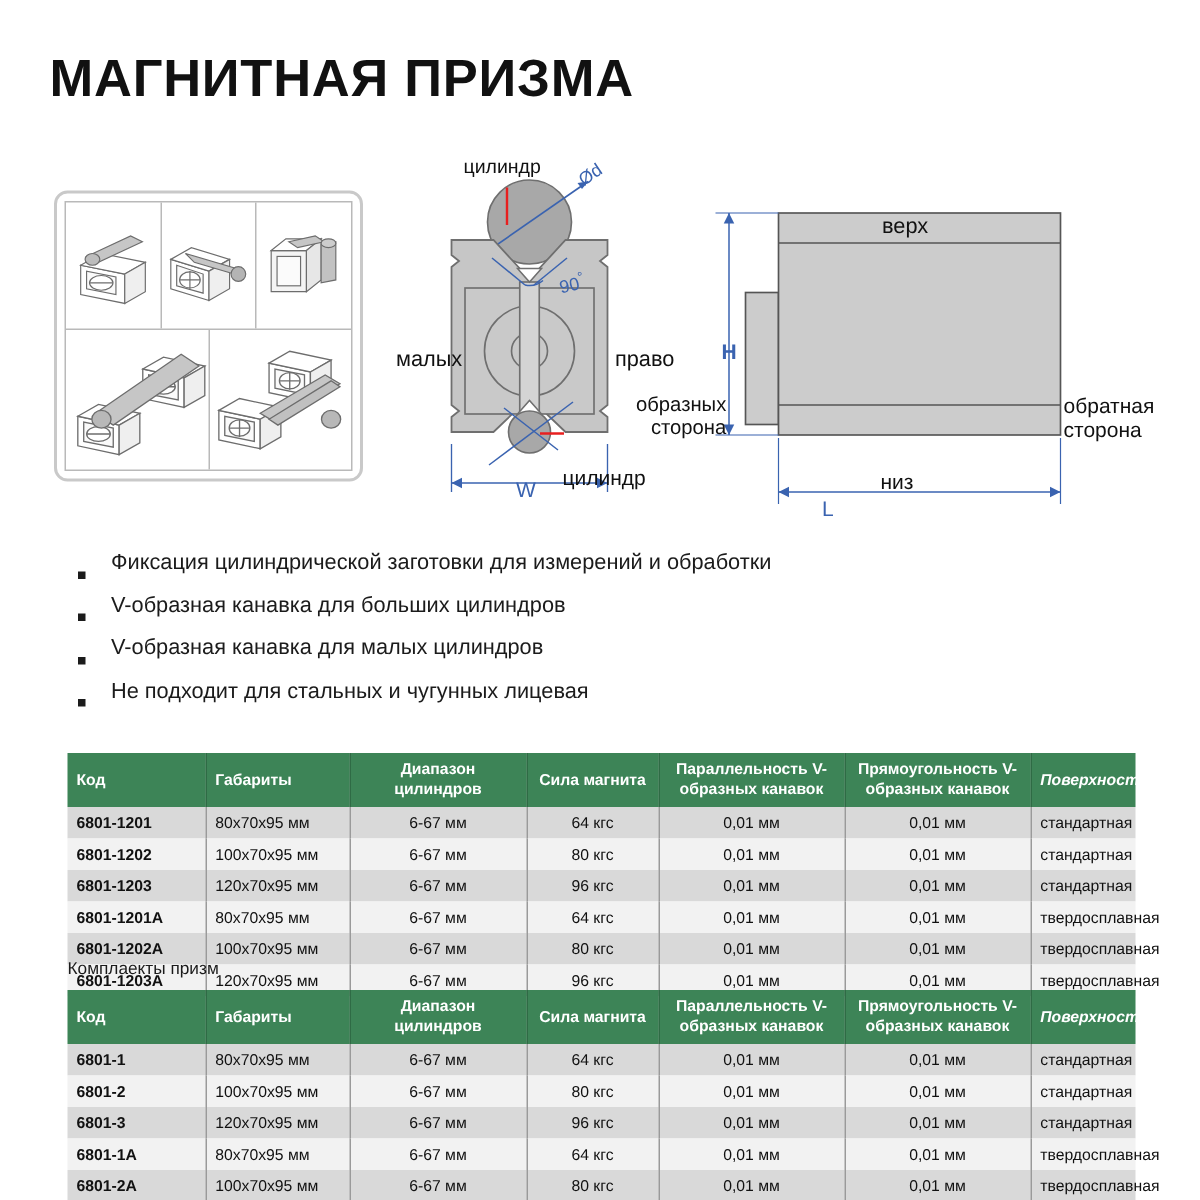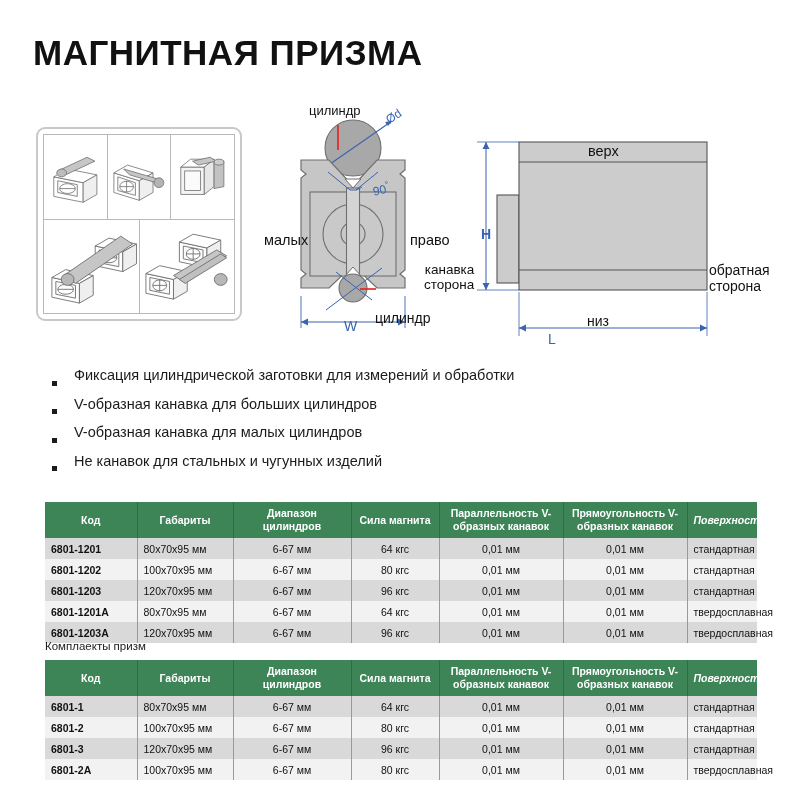--- a/index.html
+++ b/index.html
@@ -109,21 +109,21 @@
     font-weight:bold;
     font-size:10.5px;
     padding:5px 6px;
     border-right:1px solid #2f6b45;
     line-height:1.25;
     vertical-align:middle;
     height:33px;
     box-sizing:border-box;
   }
   table.grid th:last-child{border-right:none;font-style:italic;}
-  table.grid th.lft{text-align:center;}
+  table.grid th.lft{text-align:left;}
   table.grid th.ctr{text-align:center;}
   table.grid td{
     padding:4px 6px;
     border-right:1px solid #9a9a9a;
     font-size:10.5px;
     height:21px;
     box-sizing:border-box;
     color:#111;
   }
   table.grid td:last-child{border-right:none;}
@@ -342,21 +342,21 @@
     <line x1="252" y1="162" x2="252" y2="206" stroke="#3a63b0" stroke-width="0.8"></line>
   </svg>
 </div>
 
 <div class="lbl" style="left:588px;top:143px;font-size:14.5px;font-weight:normal;">верх</div>
 <div class="lbl" style="left:481px;top:226px;color:#3a63b0;font-size:14px;font-weight:bold;">H</div>
 <div class="lbl" style="left:587px;top:313px;font-size:14px;">низ</div>
 <div class="lbl" style="left:548px;top:331px;color:#3a63b0;font-size:14px;">L</div>
 
 <div class="lbl" style="left:424px;top:262px;font-size:13.5px;text-align:right;">
-  <div>канавка</div>
+  <div>образных</div>
   <div>сторона</div>
 </div>
 <div class="lbl" style="left:709px;top:262px;font-size:14px;">
   <div>обратная</div>
   <div>сторона</div>
 </div>
 
 <div class="bullets">
   <div class="bullet">
     <span class="sq"></span>
@@ -365,21 +365,21 @@
   <div class="bullet">
     <span class="sq"></span>
     <span class="txt">V-образная канавка для больших цилиндров</span>
   </div>
   <div class="bullet">
     <span class="sq"></span>
     <span class="txt">V-образная канавка для малых цилиндров</span>
   </div>
   <div class="bullet">
     <span class="sq"></span>
-    <span class="txt">Не канавок для стальных и чугунных изделий</span>
+    <span class="txt">Не подходит для стальных и чугунных лицевая</span>
   </div>
 </div>
 
 <div class="table-wrap t1">
   <table class="grid">
     <colgroup>
       <col class="c0">
         <col class="c1">
         <col class="c2">
         <col class="c3">
@@ -435,20 +435,29 @@
       <tr>
         <td class="code">6801-1201A</td>
         <td class="lft">80х70х95 мм</td>
         <td class="ctr">6-67 мм</td>
         <td class="ctr">64 кгс</td>
         <td class="ctr">0,01 мм</td>
         <td class="ctr">0,01 мм</td>
         <td class="ctr">твердосплавная</td>
       </tr>
       <tr>
+        <td class="code">6801-1202A</td>
+        <td class="lft">100х70х95 мм</td>
+        <td class="ctr">6-67 мм</td>
+        <td class="ctr">80 кгс</td>
+        <td class="ctr">0,01 мм</td>
+        <td class="ctr">0,01 мм</td>
+        <td class="ctr">твердосплавная</td>
+      </tr>
+      <tr>
         <td class="code">6801-1203A</td>
         <td class="lft">120х70х95 мм</td>
         <td class="ctr">6-67 мм</td>
         <td class="ctr">96 кгс</td>
         <td class="ctr">0,01 мм</td>
         <td class="ctr">0,01 мм</td>
         <td class="ctr">твердосплавная</td>
       </tr>
     </tbody>
   </table>
@@ -506,20 +515,29 @@
       <tr>
         <td class="code">6801-3</td>
         <td class="lft">120х70х95 мм</td>
         <td class="ctr">6-67 мм</td>
         <td class="ctr">96 кгс</td>
         <td class="ctr">0,01 мм</td>
         <td class="ctr">0,01 мм</td>
         <td class="ctr">стандартная</td>
       </tr>
       <tr>
+        <td class="code">6801-1A</td>
+        <td class="lft">80х70х95 мм</td>
+        <td class="ctr">6-67 мм</td>
+        <td class="ctr">64 кгс</td>
+        <td class="ctr">0,01 мм</td>
+        <td class="ctr">0,01 мм</td>
+        <td class="ctr">твердосплавная</td>
+      </tr>
+      <tr>
         <td class="code">6801-2A</td>
         <td class="lft">100х70х95 мм</td>
         <td class="ctr">6-67 мм</td>
         <td class="ctr">80 кгс</td>
         <td class="ctr">0,01 мм</td>
         <td class="ctr">0,01 мм</td>
         <td class="ctr">твердосплавная</td>
       </tr>
 
     </tbody>

